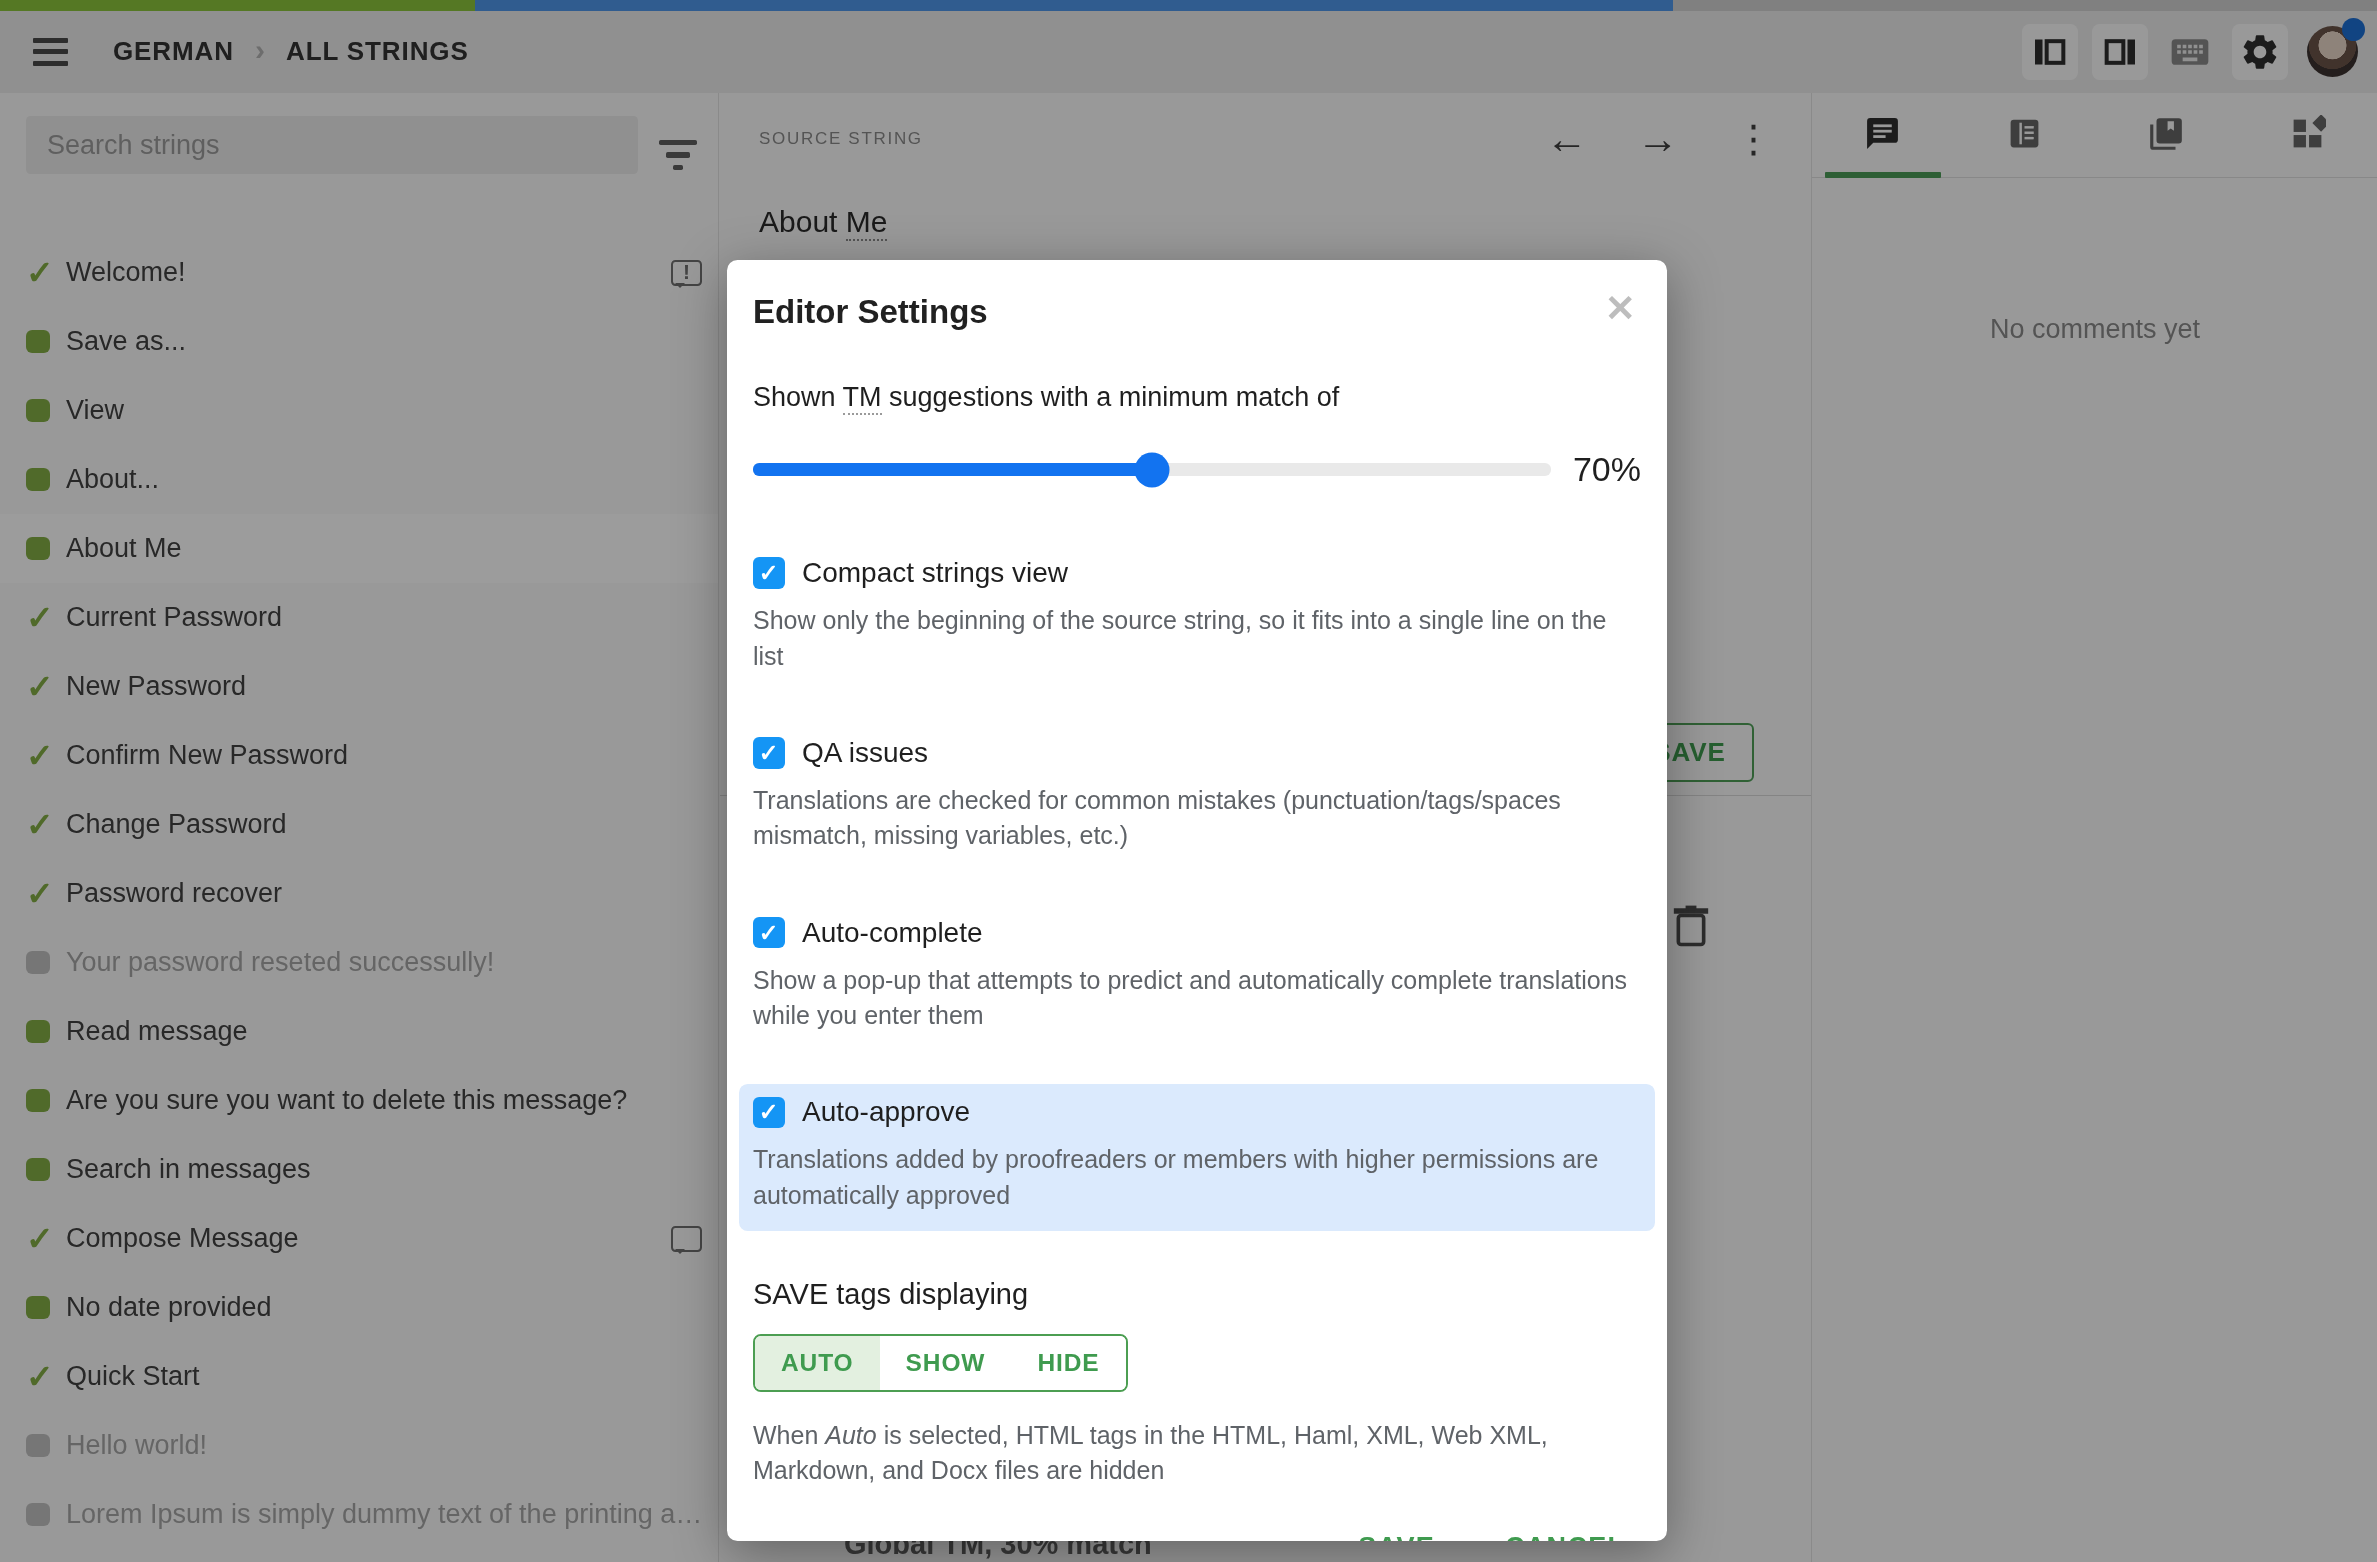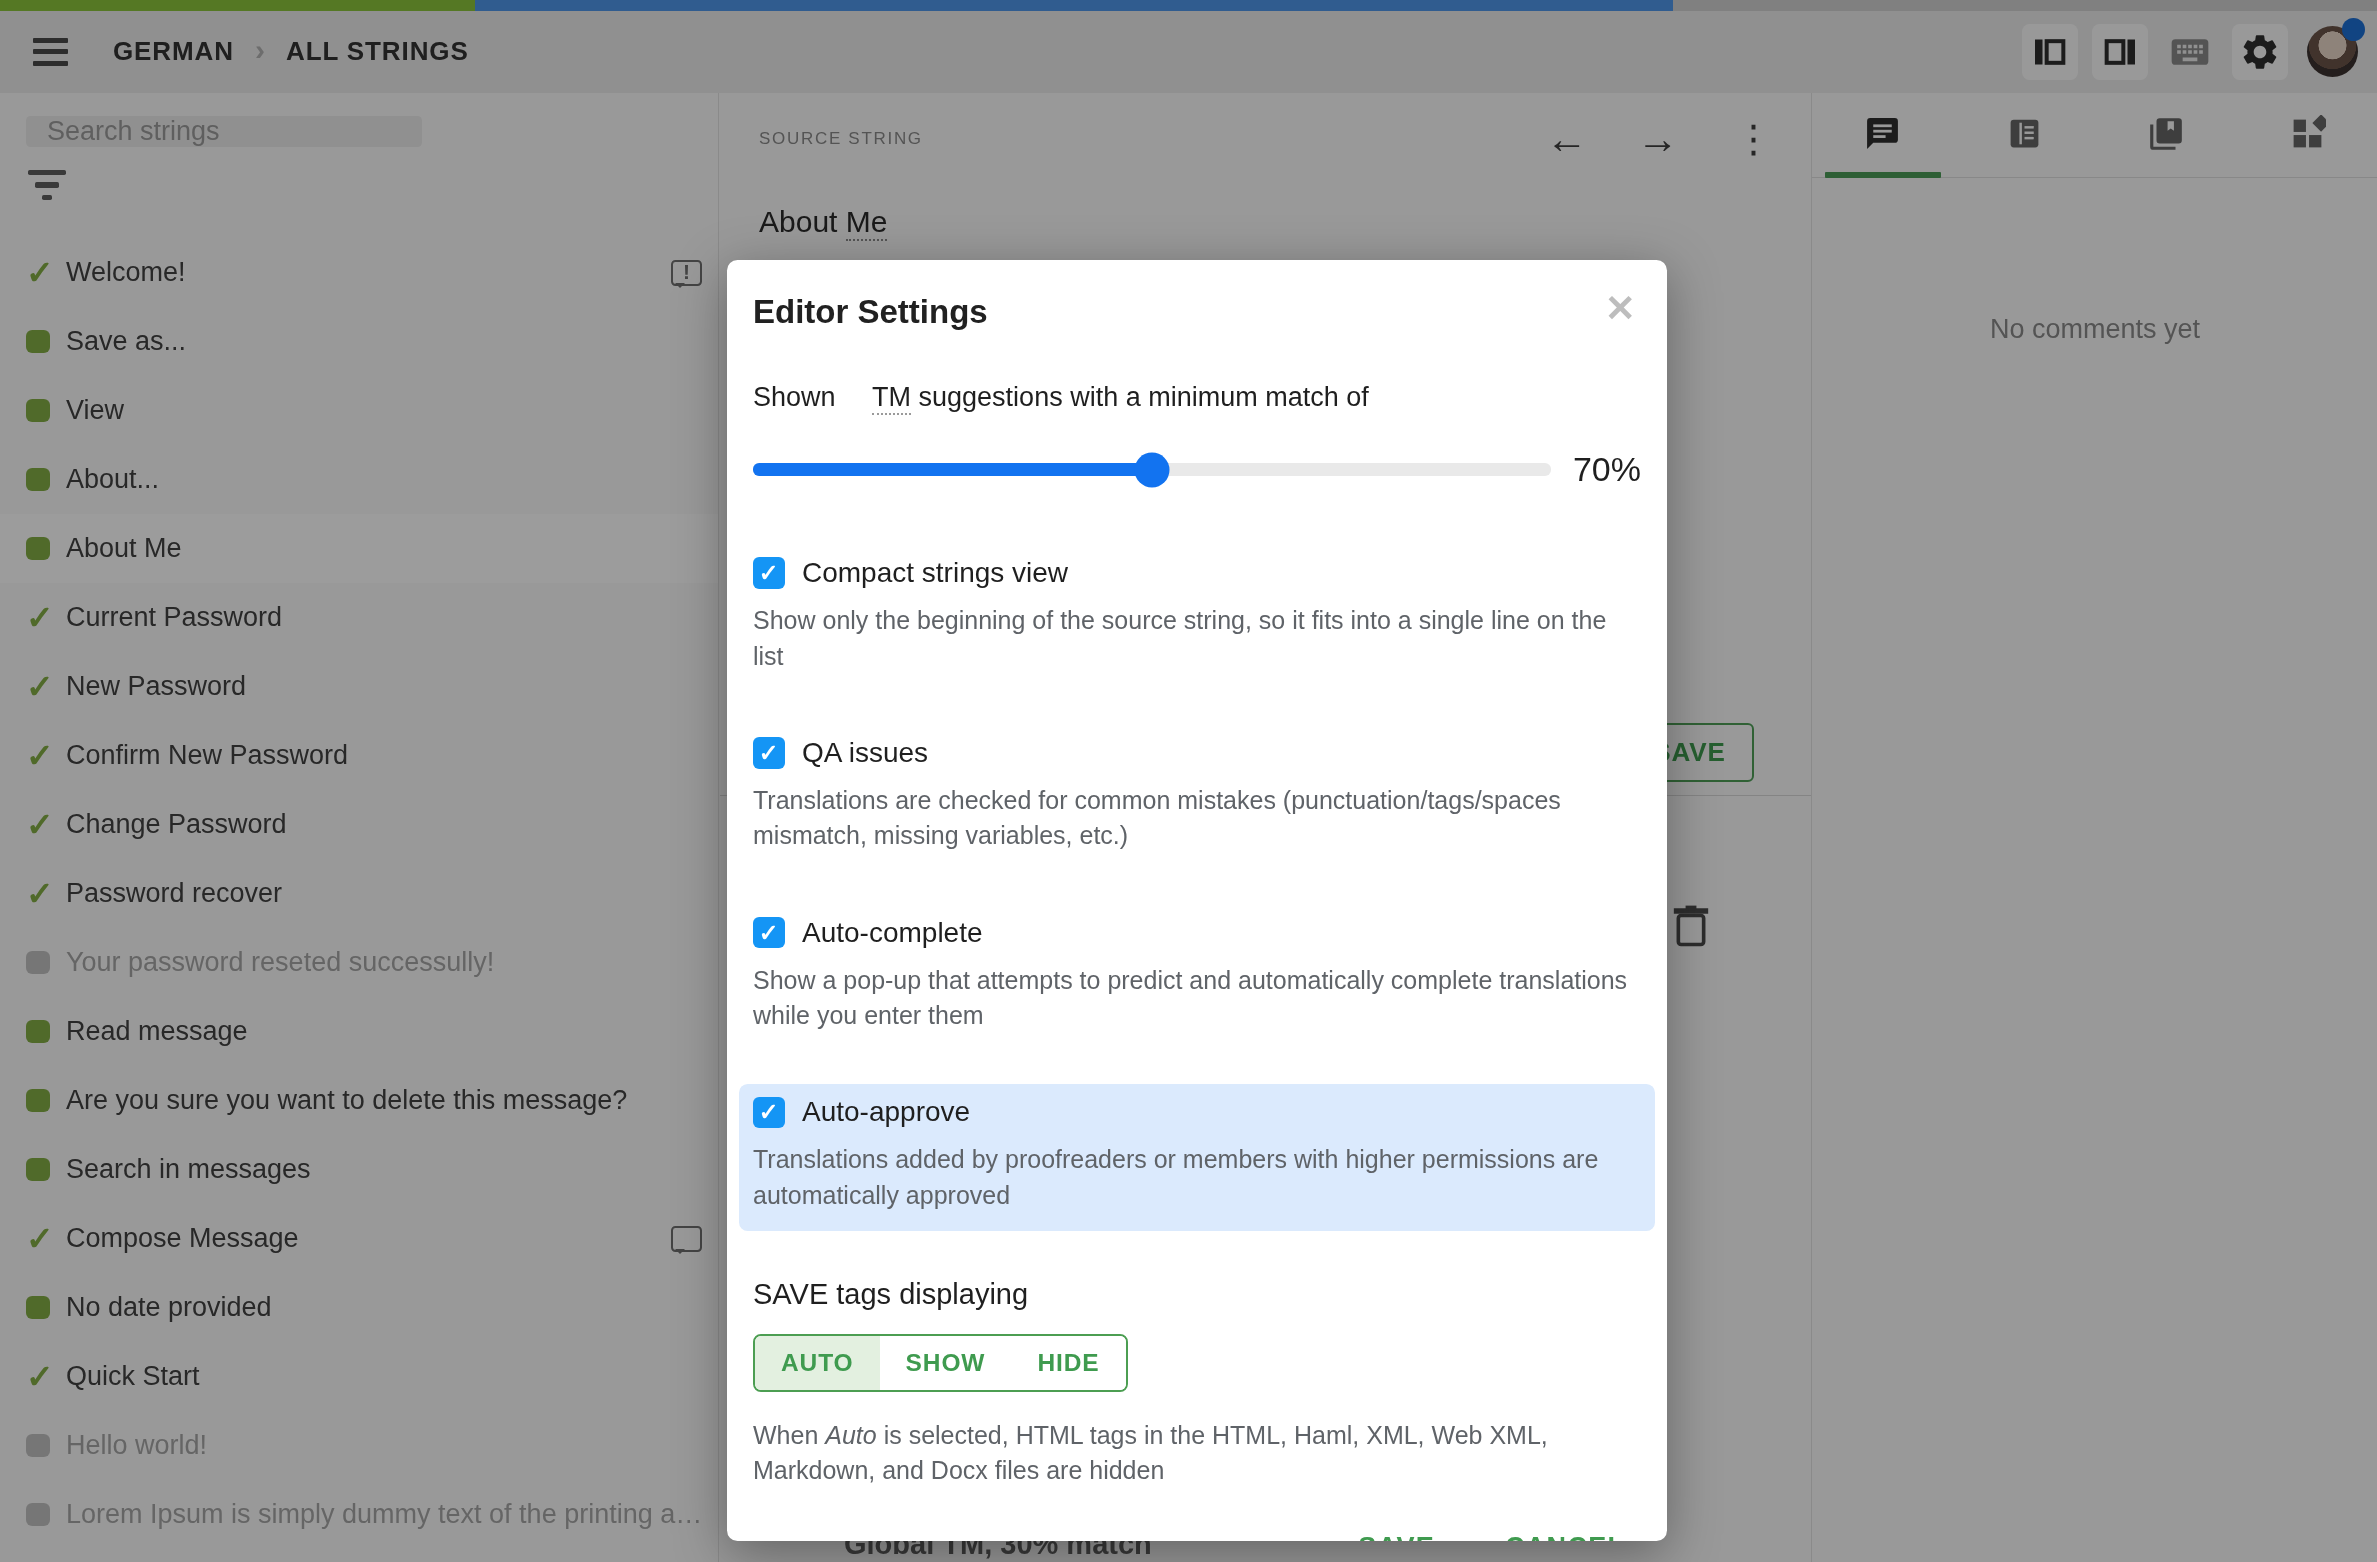--- a/index.html
+++ b/index.html
@@ -22,21 +22,21 @@
   .tb-btn { width:56px; height:56px; border-radius:7.9px; display:flex; align-items:center; justify-content:center; cursor:pointer; }
   .tb-btn.hl { background:#fbfbfb; }
   .tb-btn svg { display:block; }
   .avatar-wrap { position:relative; width:51px; height:51px; margin-left:5.2px; cursor:pointer; }
   .avatar { width:51px; height:51px; border-radius:50%;
             background:radial-gradient(circle at 50% 38%, #e8d6c8 0 34%, #6b5448 35% 58%, #3c3230 59% 100%); }
   .avatar-dot { position:absolute; right:-7px; top:-8.7px; width:23px; height:23px; border-radius:50%; background:#1d6fd4; }
 
   
   .sidebar { position:absolute; left:0; top:93px; width:719px; height:1470px; background:#fbfbfb; border-right:0.9px solid #e2e2e2; }
-  .search-row { display:flex; align-items:flex-start; padding:23px 19px 12.2px 26px; gap:19px;flex-direction:column; }
+  .search-row { display:flex; align-items:flex-end; padding:23px 19px 12.2px 26px; gap:19px; }
   .search-input { flex:1; height:58px; background:#ececec; border:none; border-radius:4.4px; padding:0 21px;
                   font-size:27px; color:#424242; font-family:"Liberation Sans", sans-serif; outline:none; }
   .search-input::placeholder { color:#9c9c9c; }
   .filter-icon { width:42px; height:38px; display:flex; flex-direction:column; align-items:center; justify-content:center; gap:7px; cursor:pointer; }
   .filter-icon i { display:block; background:#5f5f5f; height:5.2px; border-radius:1.7px; }
   .filter-icon i:nth-child(1){ width:38px; }
   .filter-icon i:nth-child(2){ width:24.5px; }
   .filter-icon i:nth-child(3){ width:10.5px; }
   .strings-list { position:absolute; left:0; top:145px; width:100%; }
   .srow { position:relative; height:69px; display:flex; align-items:center; padding-left:26px; padding-right:15.7px; cursor:pointer; }
@@ -77,21 +77,21 @@
   .empty-text { margin-top:136px; text-align:center; font-size:27px; color:#8a8a8a; }
 
   
   .backdrop { position:absolute; inset:0; background:rgba(0,0,0,0.39); z-index:40; }
   .modal { position:absolute; left:727px; top:260px; width:940px; height:1281px; background:#ffffff;
            border-radius:10.5px; box-shadow:0 12.2px 52px rgba(0,0,0,0.35); z-index:50; padding:26px 26px 0 26px; overflow:hidden; }
   .modal-head { display:flex; align-items:flex-start;font-weight:bold; }
   .modal-title { font-size:33px; color:#212121; padding-top:7px; }
   .modal-close { margin-left:auto; font-size:37px; color:#bdbdbd; cursor:pointer; line-height:1; padding:3.5px 5.2px; }
   .tm-label { margin-top:51px; font-size:27px; color:#1f1f1f; }
-  .tm-label .term { border-bottom:2.6px dotted #9a9a9a; padding-bottom:0.9px;margin-left:29px; }
+  .tm-label .term { border-bottom:2.6px dotted #9a9a9a; padding-bottom:0.9px; }
   .slider-row { margin-top:37px; display:flex; align-items:center; }
   .slider { position:relative; width:798px; height:12.2px; border-radius:6.1px; background:#e9e9e9; cursor:pointer; }
   .slider-fill { position:absolute; left:0; top:0; height:12.2px; border-radius:6.1px; background:#1273f0; }
   .slider-thumb { position:absolute; top:50%; width:35px; height:35px; border-radius:50%; background:#1273f0;
                   transform:translate(-50%,-50%); cursor:grab; }
   .slider-value { margin-left:auto; font-size:34px; color:#1f1f1f; }
   .sections { margin-top:56px; }
   .section { padding:12.2px 14px 17.5px 14px; margin:0 -14px; border-radius:8.7px; }
   .section + .section { margin-top:33px; }
   .section.hl { background:#dbeafd; }

